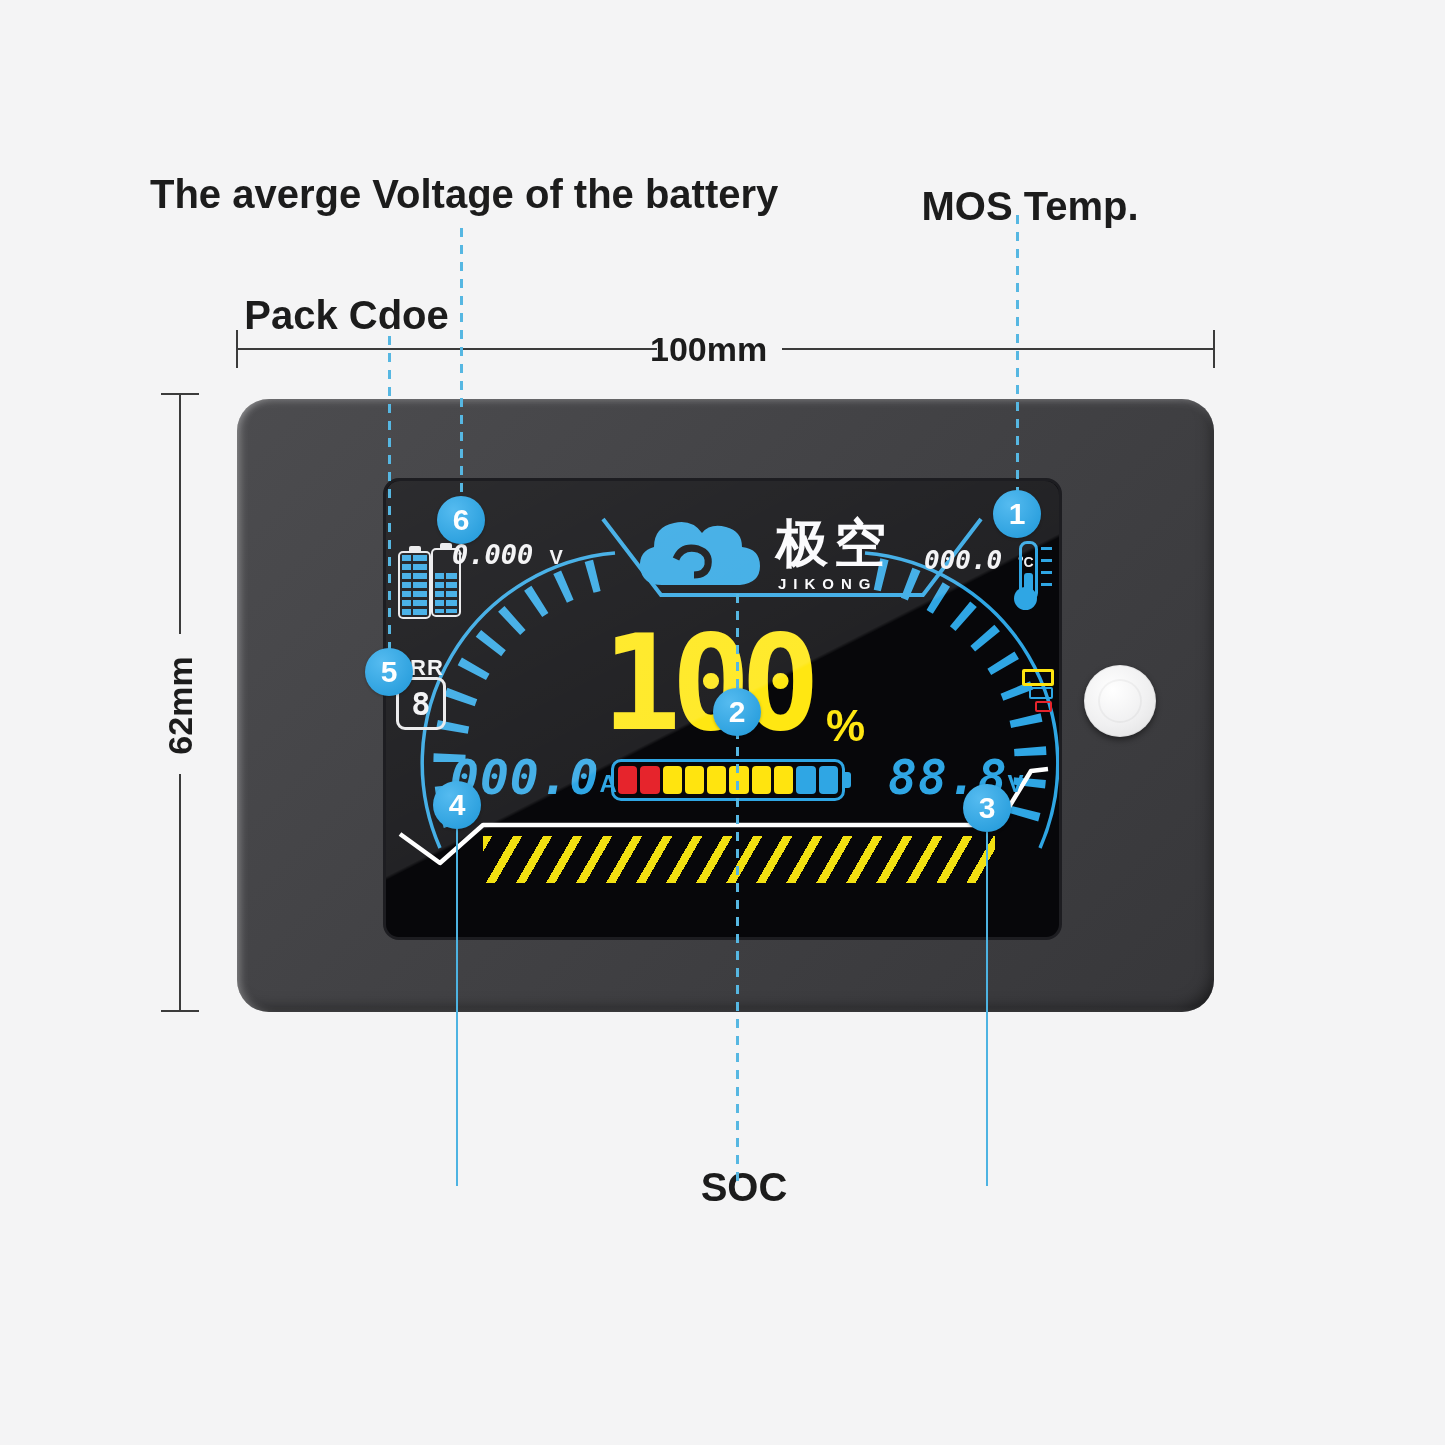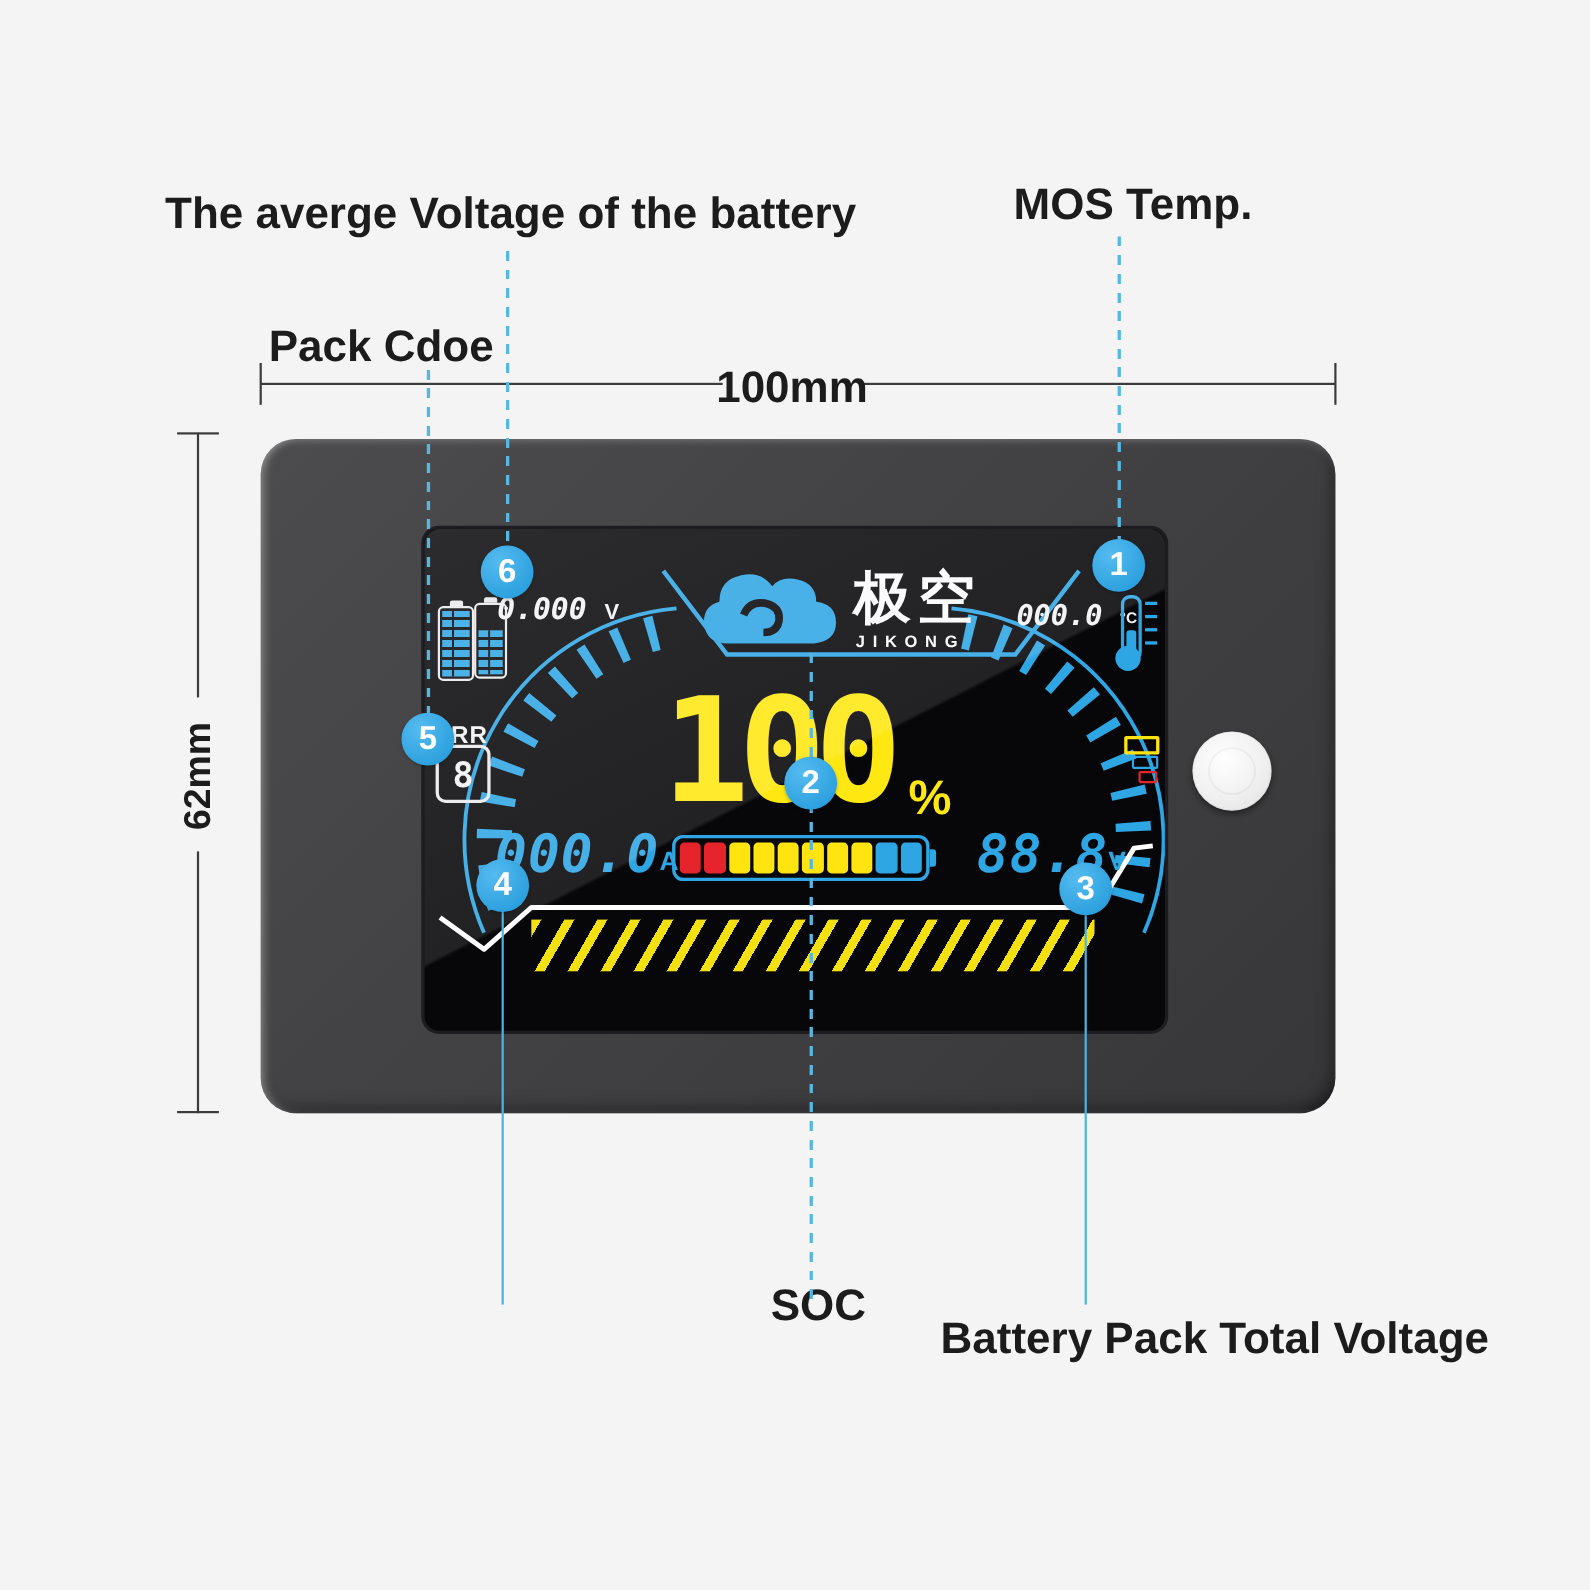--- a/index.html
+++ b/index.html
@@ -2,32 +2,32 @@
 <html><head>
 <meta charset="utf-8">
 <style>
   html,body{margin:0;padding:0;background:#f4f4f5;}
   .canvas{position:relative;width:1445px;height:1445px;background:#f4f4f5;overflow:hidden;
           font-family:"Liberation Sans",sans-serif;color:#1e1e1e;}
 
   
   .ann{position:absolute;font-weight:bold;font-size:40px;letter-spacing:0px;color:#1c1c1c;text-align:center;white-space:nowrap;}
   .ann-avg{left:150px;top:172px;width:545px;}
-  .ann-mos{left:905px;top:164px;width:250px;}
+  .ann-mos{left:905px;top:184px;width:250px;}
   .ann-fault{left:244px;top:293px;width:205px;}
   .ann-current{left:324px;top:1195px;width:270px;}
   .ann-soc{left:684px;top:1165px;width:120px;}
   .ann-voltage{left:855px;top:1195px;width:465px;}
 
   
   .dim{position:absolute;background:#3b3b3b;}
   .dim-h1{left:237px;top:348px;width:420px;height:2px;}
   .dim-h2{left:782px;top:348px;width:432px;height:2px;}
   .dim-tick-v{width:2px;height:38px;top:330px;}
-  .dim-htext{position:absolute;left:650px;top:330px;width:140px;text-align:center;font-size:40px;font-weight:bold;color:#1c1c1c;}
+  .dim-htext{position:absolute;left:650px;top:330px;width:140px;text-align:left;font-size:34px;font-weight:bold;color:#1c1c1c;}
   .dim-v1{left:179px;top:394px;width:2px;height:240px;}
   .dim-v2{left:179px;top:774px;width:2px;height:238px;}
   .dim-tick-h{width:38px;height:2px;left:161px;}
   .dim-vtext{position:absolute;left:110px;top:686px;width:140px;text-align:center;font-size:34px;font-weight:bold;color:#1c1c1c;
              transform:rotate(-90deg);transform-origin:center;}
 
   
   .leader{position:absolute;width:3px;z-index:20;}
   .leader.dashed{background:repeating-linear-gradient(180deg,#56b7e2 0 9px,transparent 9px 17px);}
   .leader.solid{background:#4db3e2;width:2.5px;}
@@ -249,15 +249,14 @@
   </div>
 
   <div class="callout c1">1</div>
   <div class="callout c2">2</div>
   <div class="callout c3">3</div>
   <div class="callout c4">4</div>
   <div class="callout c5">5</div>
   <div class="callout c6">6</div>
 
   <div class="ann ann-soc">SOC</div>
-  <div class="ann ann-voltage">Battery Pack Total Voltage</div>
 
 </div>
 
 </body></html>

